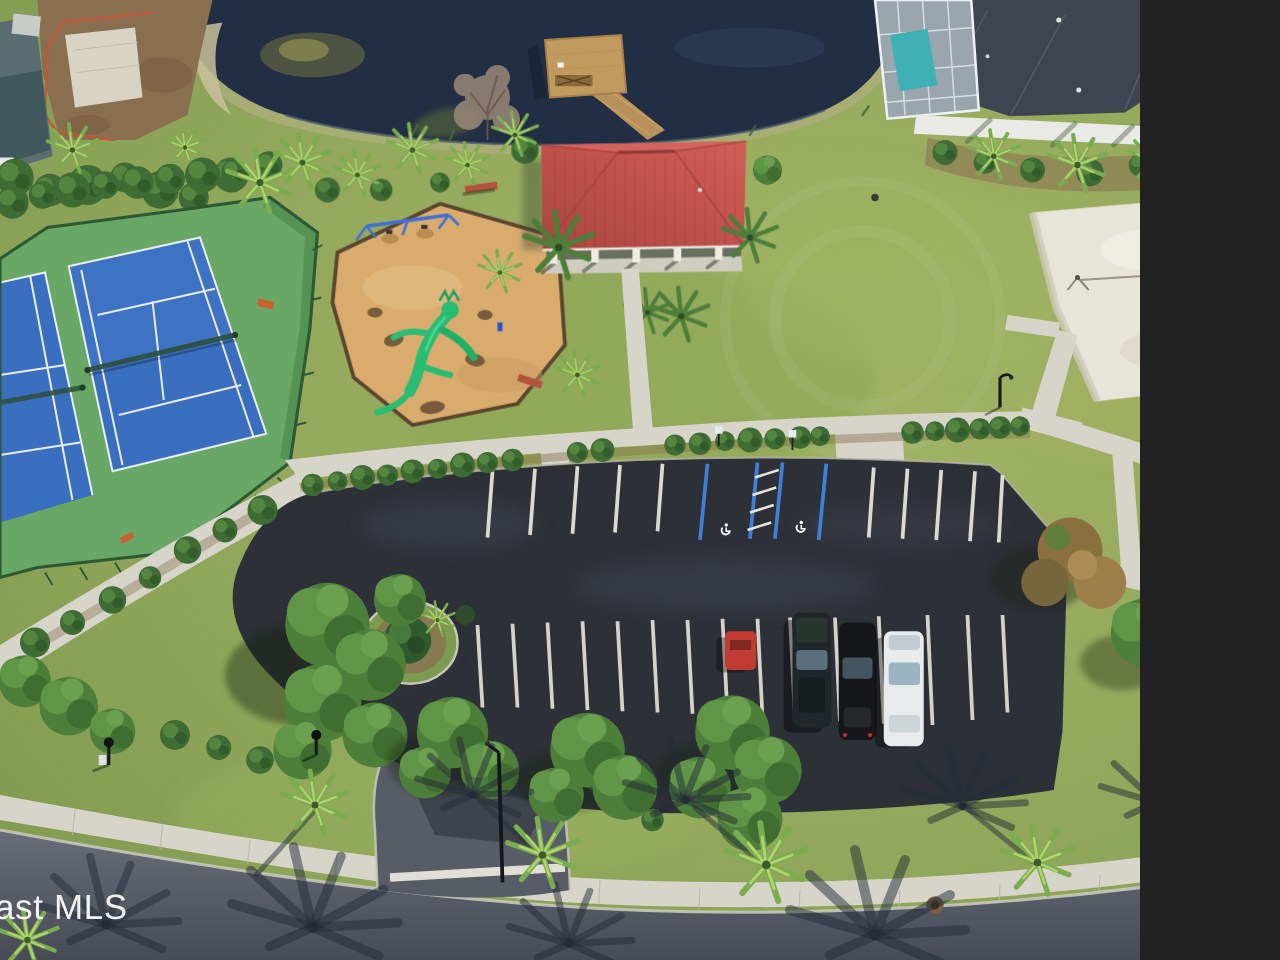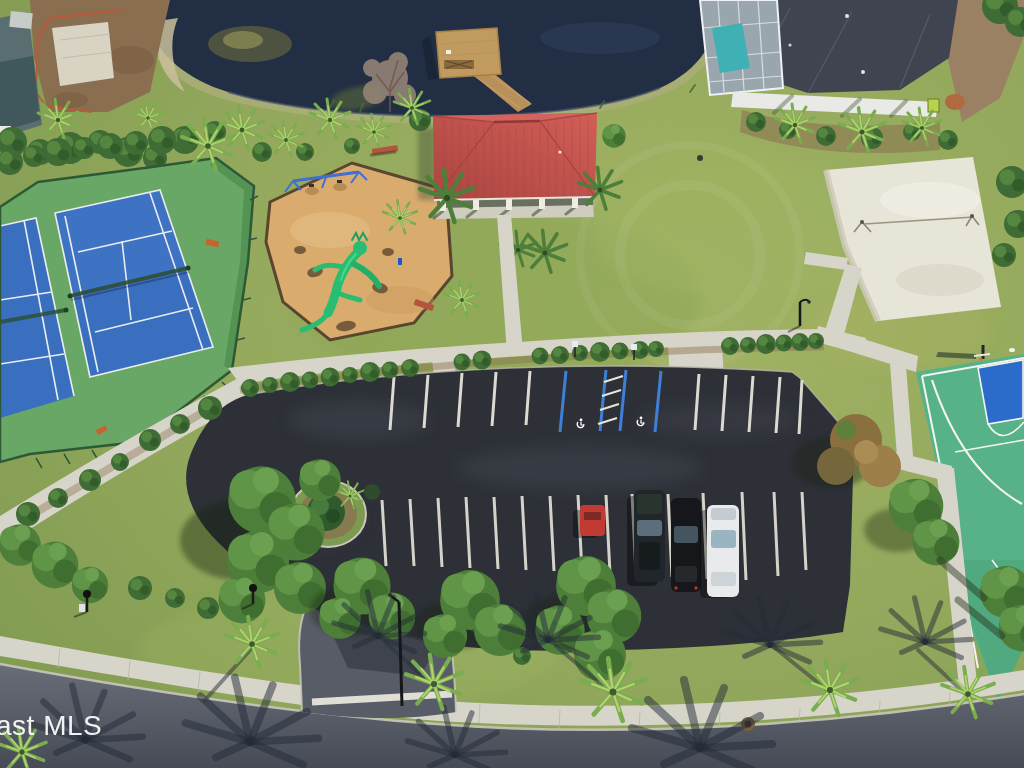--- a/index.html
+++ b/index.html
@@ -1,16 +1,16 @@
 <!DOCTYPE html>
 <html><head>
 <meta charset="utf-8">
 <style>
   html,body{margin:0;padding:0;background:#222;}
-  #stage{position:relative;width:1024px;height:768px;overflow:hidden;
+  #stage{position:relative;width:912px;height:768px;overflow:hidden;
          font-family:"Liberation Sans",sans-serif;background:#701a75;}
   #stage svg{position:absolute;left:0;top:0;display:block;}
   #watermark{position:absolute;left:-4px;top:710px;font:400 28px "Liberation Sans",sans-serif;
              color:#ffffff;opacity:.93;letter-spacing:.5px;user-select:none;}
 </style>
 </head>
 <body>
 
 <div id="stage">
 <svg width="1024" height="768" viewBox="0 0 1024 768">

